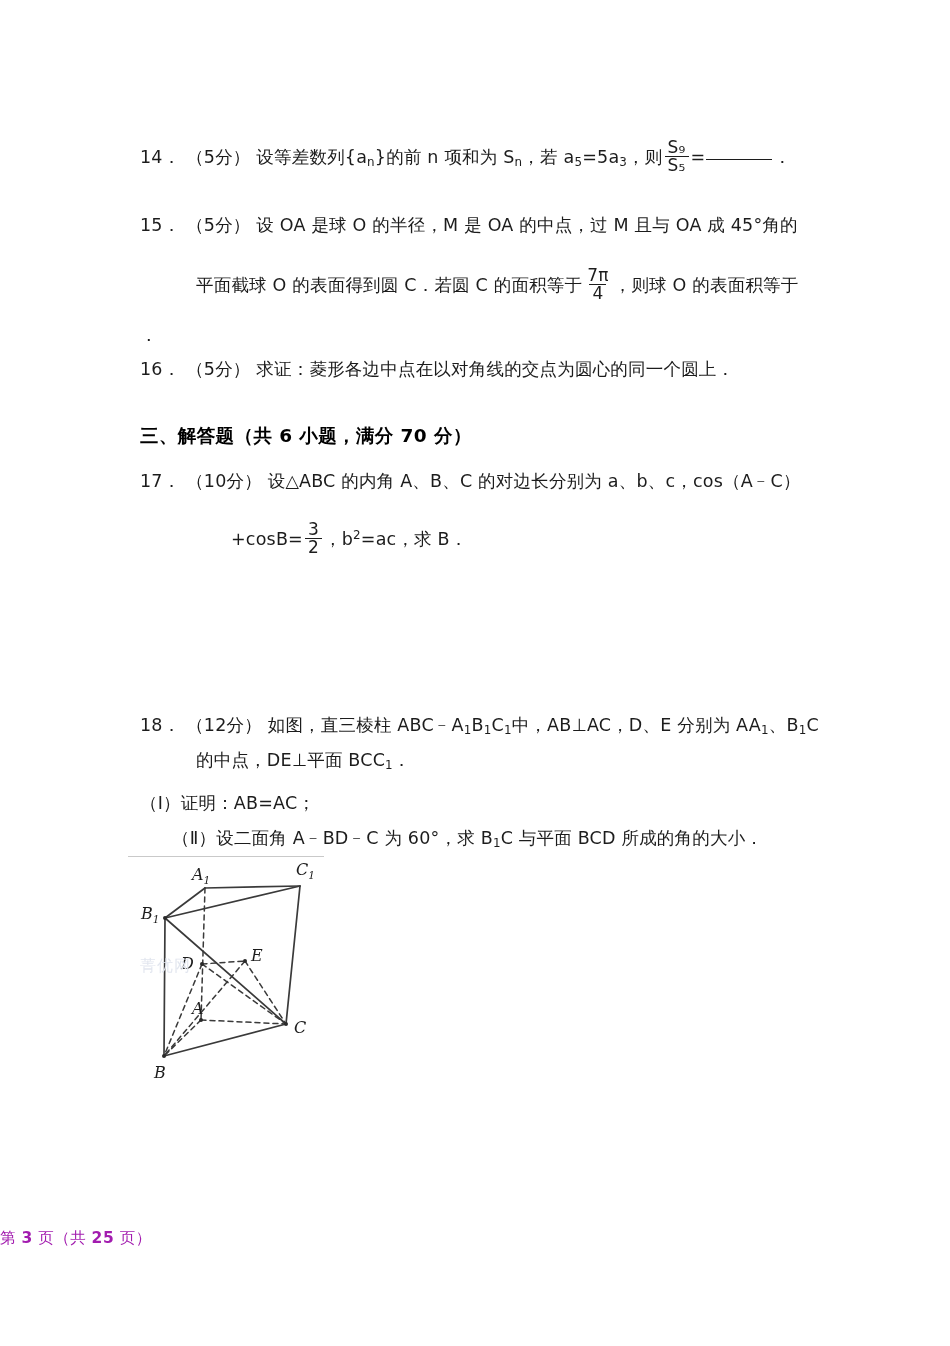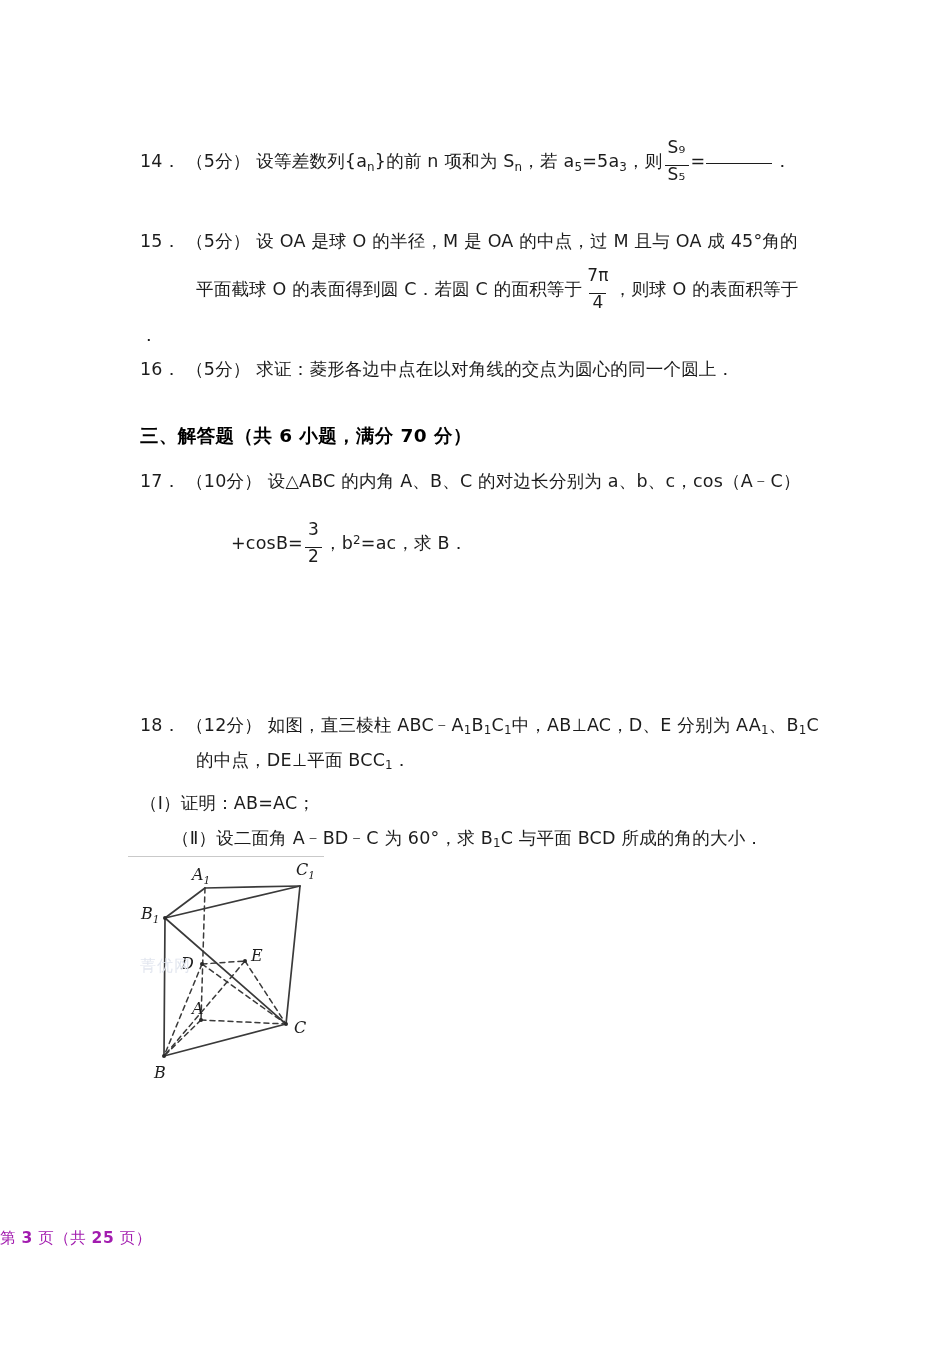--- a/index.html
+++ b/index.html
@@ -41,21 +41,20 @@
     display: inline-flex;
     flex-direction: column;
     align-items: center;
     justify-content: center;
     vertical-align: middle;
     margin: 0 2px;
     position: relative;
     top: -1px;
     line-height: 1.02;
     font-size: 17px;
-    gap: 9px;
   }
   .frac .num {
     padding: 0 3px;
     display: block;
   }
   .frac .den {
     padding: 0 3px;
     display: block;
     border-top: 1.4px solid #1c1c1c;
   }
@@ -133,21 +132,21 @@
 
   <div class="q" style="left:140px; top:140px;">
     <span class="q-num">14．</span>
     <span>（5分）</span>
     <span>设等差数列</span><span>{a</span><sub>n</sub><span>}</span><span>的前 n 项和为 S</span><sub>n</sub><span>，若 a</span><sub>5</sub><span>=5a</span><sub>3</sub><span>，则</span><span class="frac">
         <span class="num">S₉</span>
         <span class="den">S₅</span>
       </span><span>=</span><span class="blank-line"></span><span>．</span>
   </div>
 
-  <div class="q" style="left:140px; top:212px;margin-top:16px;">
+  <div class="q" style="left:140px; top:212px;">
     <span class="q-num">15．</span>
     <span>（5分）</span>
     <span>设 OA 是球 O 的半径，M 是 OA 的中点，过 M 且与 OA 成 45°角的</span>
   </div>
 
   <div class="q" style="left:196px; top:268px;">
     <span>平面截球 O 的表面得到圆 C．若圆 C 的面积等于</span><span class="frac">
         <span class="num">7π</span>
         <span class="den">4</span>
       </span><span>，则球 O 的表面积等于</span>

